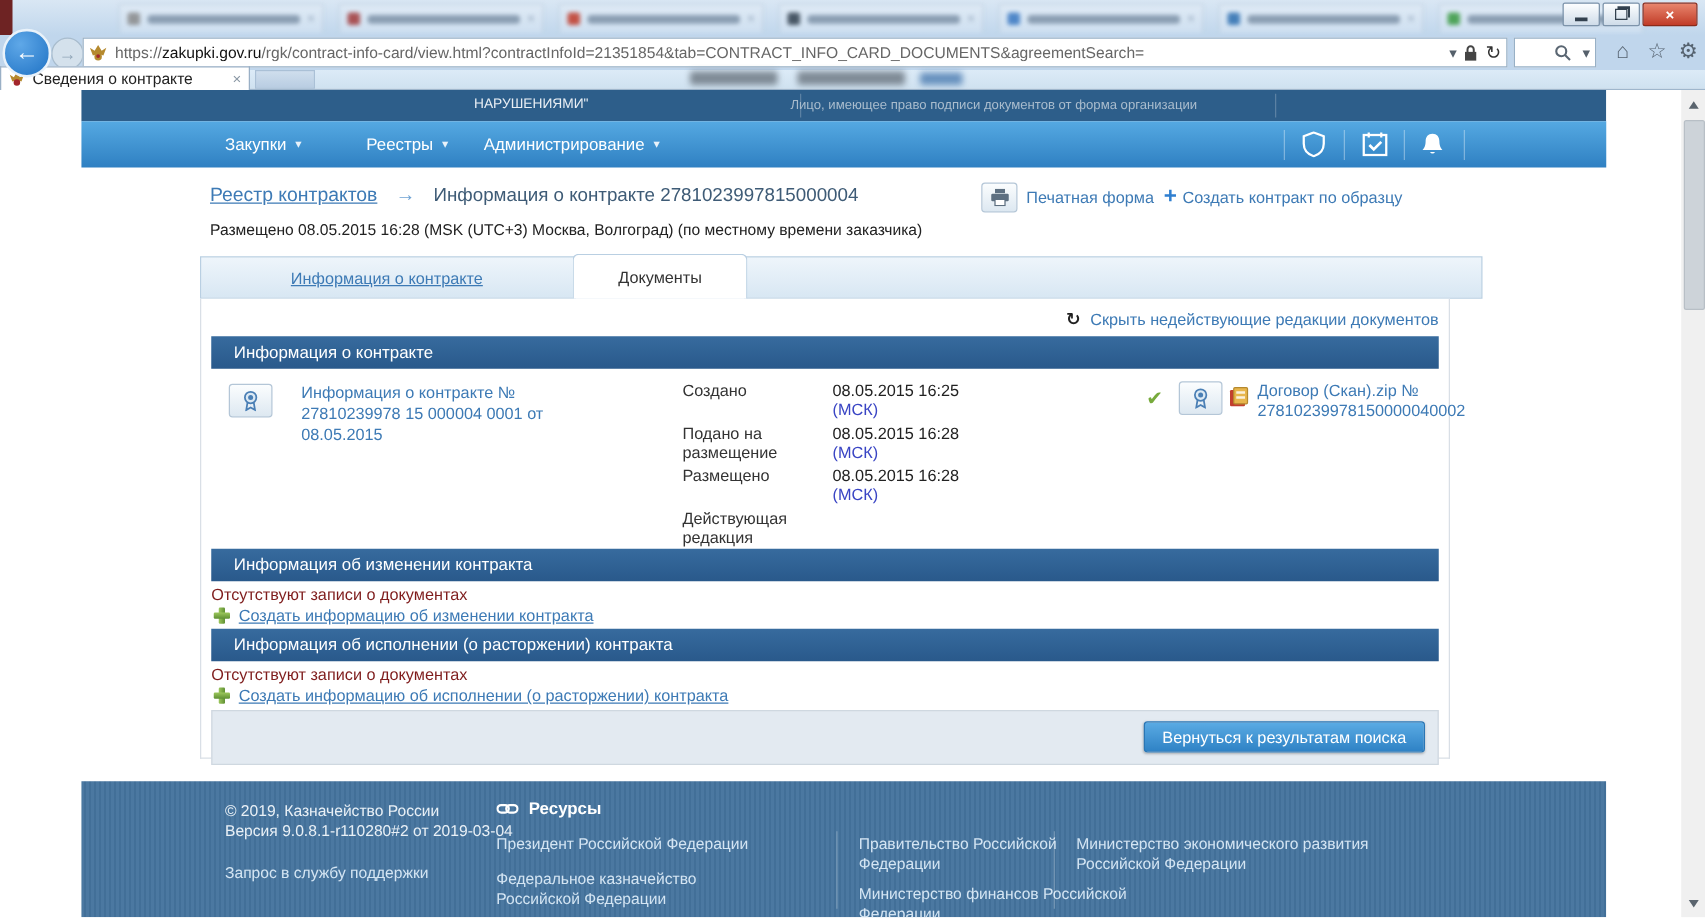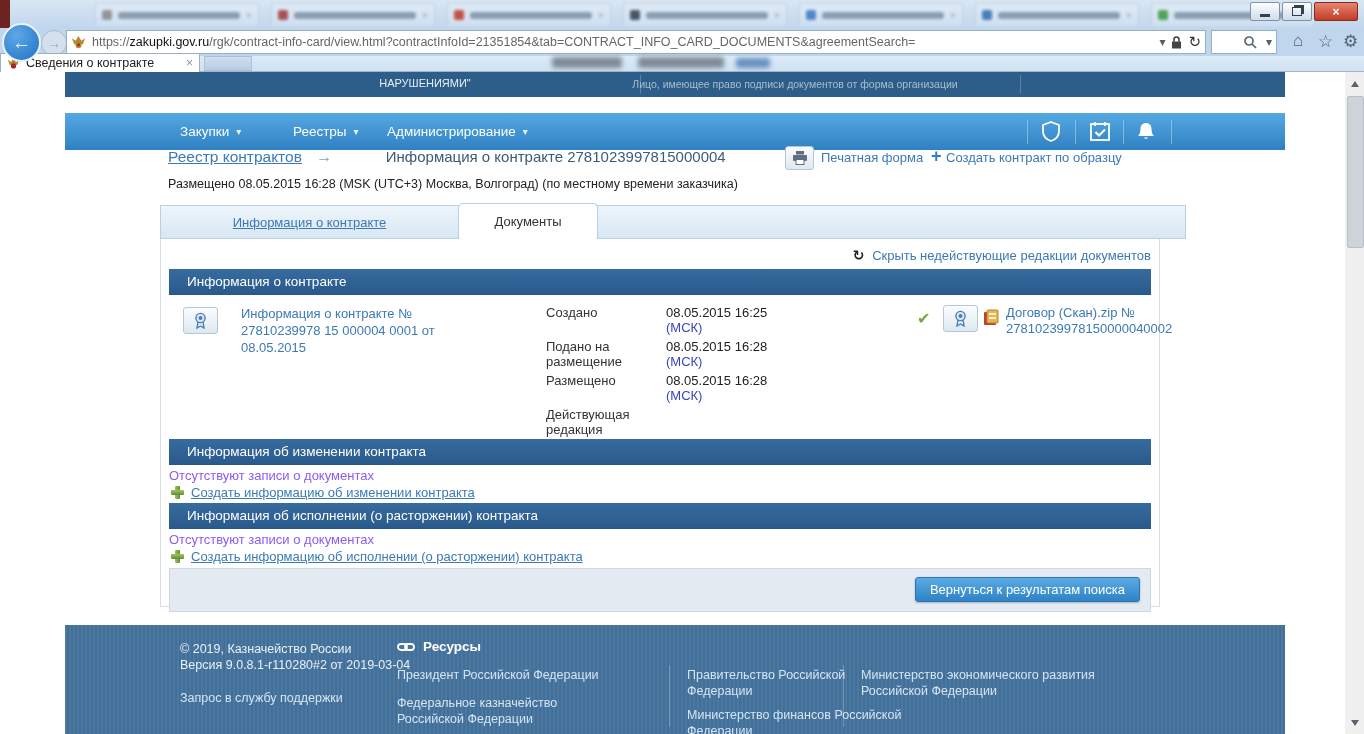--- a/index.html
+++ b/index.html
@@ -44,49 +44,49 @@
             border-bottom:1px solid #9fb6cc;box-sizing:border-box;}
   #ietab{left:0;top:53px;width:200px;height:19px;background:#fff;border:1px solid #9ab0c6;border-bottom:none;
          z-index:4;display:flex;align-items:center;gap:6px;padding:0 6px;box-sizing:border-box;font-size:12.5px;color:#222;}
   #newtab-ghost{left:204px;top:56px;width:46px;height:13px;background:linear-gradient(#cfdeed,#b9cde2);border:1px solid #aac0d6;}
   .blurblob{filter:blur(2.5px);background:#5a646e;opacity:.7;border-radius:2px;}
   
   #viewport{left:0;top:72px;width:1364px;height:662px;background:#fff;}
   #site{left:65px;top:0;width:1220px;height:662px;overflow:hidden;background:#fff;}
   #topbar{left:0;top:0;width:1220px;height:25px;background:#2d5e8a;}
   #topbar .sep{width:1px;height:19px;top:3px;background:rgba(255,255,255,.22);}
-  #navbar{left:0;top:25px;width:1252px;height:37px;background:linear-gradient(#55a9e2,#2f80c2);margin-top:16px;}
+  #navbar{left:0;top:25px;width:1252px;height:37px;background:linear-gradient(#55a9e2,#2f80c2);}
   .navitem{top:0;height:37px;display:flex;align-items:center;gap:7px;color:#fff;font-size:13.5px;cursor:pointer;}
   .navitem .caret{font-size:10px;color:#e8f2fa;}
   .navsep{width:1px;height:24px;top:7px;background:rgba(255,255,255,.35);}
   .navico{top:8px;width:22px;height:21px;}
   a,.link{color:#3d7ab5;text-decoration:none;cursor:pointer;}
   .u{text-decoration:underline;}
   #crumb-root{font-size:15.5px;}
-  #crumb-cur{font-size:15px;color:#3e5b76;margin-left:39px;}
+  #crumb-cur{font-size:15px;color:#3e5b76;}
   .iconbtn{width:27px;height:22px;border:1px solid #b4c6d7;border-radius:3px;
            background:linear-gradient(#fbfdfe,#dde8f1);display:flex;align-items:center;justify-content:center;}
   #tabsbar{left:95px;top:133px;width:1026px;height:34px;display:flex;box-sizing:border-box;
            background:linear-gradient(#eef5fb,#d8e7f3);border:1px solid #b9cfe2;}
   .tabcell{display:flex;align-items:center;justify-content:center;font-size:13px;}
   .tabcell.t1{width:29%}.tabcell.t2{width:38.5%}.tabcell.t4{flex:1}
   .tabcell.active{width:13.5%;background:#fff;border:1px solid #b9cfe2;border-bottom:none;
            border-radius:5px 5px 0 0;margin:-3px 0 -1px 0;color:#333;z-index:2;}
   #container{left:95px;top:167px;width:1000px;height:368px;box-sizing:border-box;background:#fff;
              border:1px solid #d9dfe6;border-top:none;padding:8px;}
   .secbar{height:26px;line-height:26px;background:linear-gradient(#376b9e,#29598b);color:#fff;
           font-size:13.5px;padding-left:18px;}
   #hiderow{text-align:right;font-size:13px;height:20px;margin-bottom:2px;}
   #hiderow .ric{color:#222;font-weight:bold;font-size:14px;margin-right:4px;}
   #cardrow{position:relative;height:136px;margin:6px 0 2px 0;}
   .fieldrow{display:flex;font-size:13px;line-height:15px;margin-bottom:4px;}
   .fieldrow .lbl{width:114px;color:#333;flex:0 0 auto;padding-right:6px;}
   .fieldrow .val{color:#222;}
   .msk{color:#3a45c4;display:block;}
-  .emptytxt{font-size:13px;color:#8b5cf6;margin:3px 0 2px 0;}
+  .emptytxt{font-size:13px;color:#7f1d1d;margin:3px 0 2px 0;}
   .createrow{display:flex;align-items:center;gap:7px;font-size:13px;margin:1px 0 3px 2px;}
   .plus-green{position:relative;width:13px;height:13px;display:inline-block;flex:0 0 auto;}
   .plus-green::before{content:"";position:absolute;left:4px;top:0;width:5px;height:13px;
       background:linear-gradient(90deg,#9cc75c,#5f8f33);border-radius:1px;}
   .plus-green::after{content:"";position:absolute;left:0;top:4px;width:13px;height:5px;
       background:linear-gradient(#9cc75c,#5f8f33);border-radius:1px;}
   #graypanel{position:relative;height:44px;margin-top:4px;background:#e3eaf1;border:1px solid #cfd8e0;box-sizing:border-box;}
   #btn-results{position:absolute;right:10px;top:8px;padding:4px 14px;font-size:13px;color:#fff;
       background:linear-gradient(#5aabe4,#2f82c5);border:1px solid #2a76b4;border-radius:3px;
       box-shadow:0 1px 2px rgba(0,0,0,.25);}

